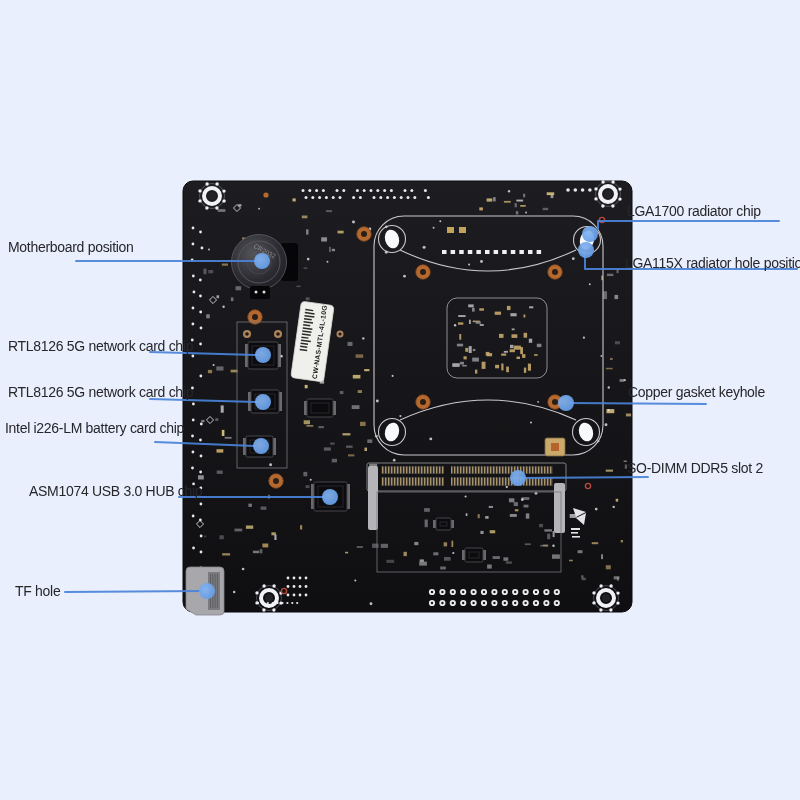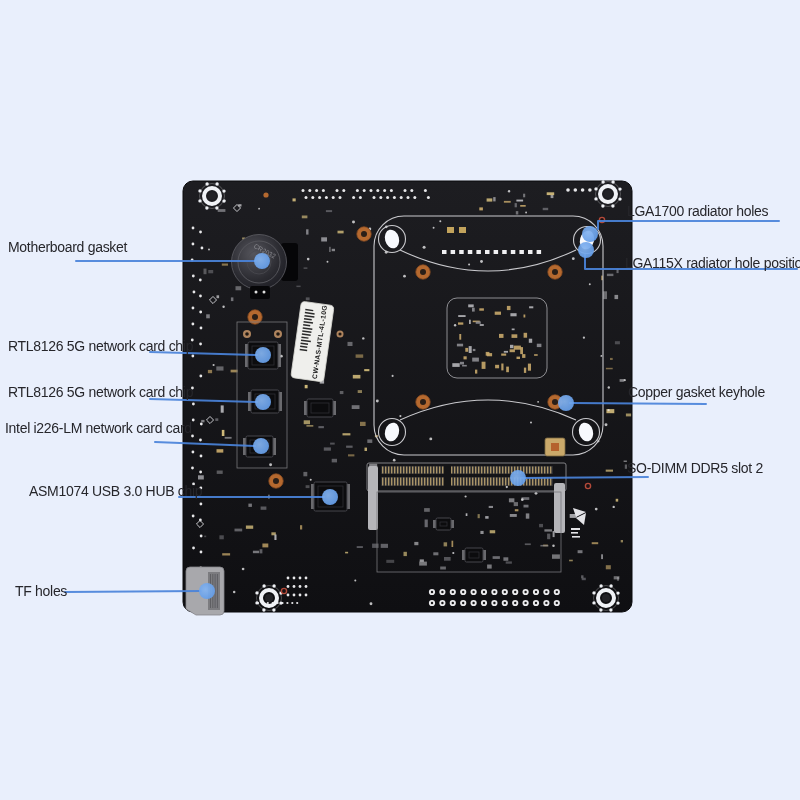--- a/index.html
+++ b/index.html
@@ -793,24 +793,24 @@
         <polyline points="797,269 585,269 585,255" fill="none" stroke="#4a83da" stroke-width="2" stroke-linecap="round" stroke-linejoin="round" opacity="0.92"></polyline>
         <circle cx="586" cy="250" r="8" fill="url(#dotg)" opacity="0.93"></circle>
         <polyline points="706,404 570,403" fill="none" stroke="#4a83da" stroke-width="2" stroke-linecap="round" stroke-linejoin="round" opacity="0.92"></polyline>
         <circle cx="566" cy="403" r="8" fill="url(#dotg)" opacity="0.93"></circle>
         <polyline points="648,477 522,478" fill="none" stroke="#4a83da" stroke-width="2" stroke-linecap="round" stroke-linejoin="round" opacity="0.92"></polyline>
         <circle cx="518" cy="478" r="8" fill="url(#dotg)" opacity="0.93"></circle>
       </g>
     </svg>
 
   <div>
-    <div class="callout" style="left: 8px; top: 237px; color: rgb(38, 38, 43);">Motherboard gasket</div>
+    <div class="callout" style="left: 8px; top: 237px; color: rgb(38, 38, 43);">Motherboard position</div>
     <div class="callout" style="left: 8px; top: 336px; color: rgb(38, 38, 43);">RTL8126 5G network card chip</div>
     <div class="callout" style="left: 8px; top: 382px; color: rgb(38, 38, 43);">RTL8126 5G network card chip</div>
-    <div class="callout" style="left: 5px; top: 418px; color: rgb(38, 38, 43);">Intel i226-LM network card card</div>
+    <div class="callout" style="left: 5px; top: 418px; color: rgb(38, 38, 43);">Intel i226-LM battery card chip</div>
     <div class="callout" style="left: 29px; top: 481px; color: rgb(38, 38, 43);">ASM1074 USB 3.0 HUB chip</div>
-    <div class="callout" style="left: 15px; top: 581px; color: rgb(38, 38, 43);">TF holes</div>
-    <div class="callout" style="left: 627px; top: 201px; color: rgb(38, 38, 43);">LGA1700 radiator holes</div>
+    <div class="callout" style="left: 15px; top: 581px; color: rgb(38, 38, 43);">TF hole</div>
+    <div class="callout" style="left: 627px; top: 201px; color: rgb(38, 38, 43);">LGA1700 radiator chip</div>
     <div class="callout" style="left: 625px; top: 253px; color: rgb(38, 38, 43);">LGA115X radiator hole position</div>
     <div class="callout" style="left: 628px; top: 382px; color: rgb(38, 38, 43); text-align: right;">Copper gasket keyhole</div>
     <div class="callout" style="left: 627px; top: 458px; color: rgb(38, 38, 43);">SO-DIMM DDR5 slot 2</div>
   </div>
 </div>
 
 </body></html>

